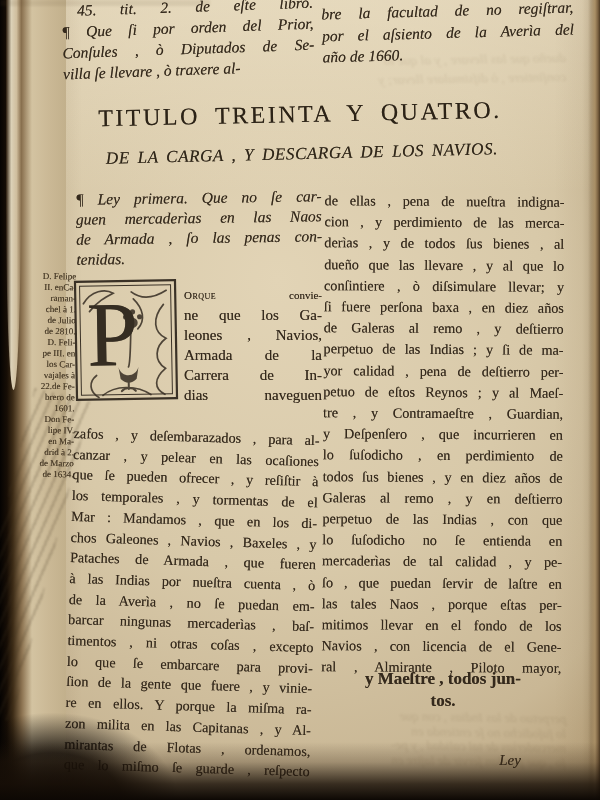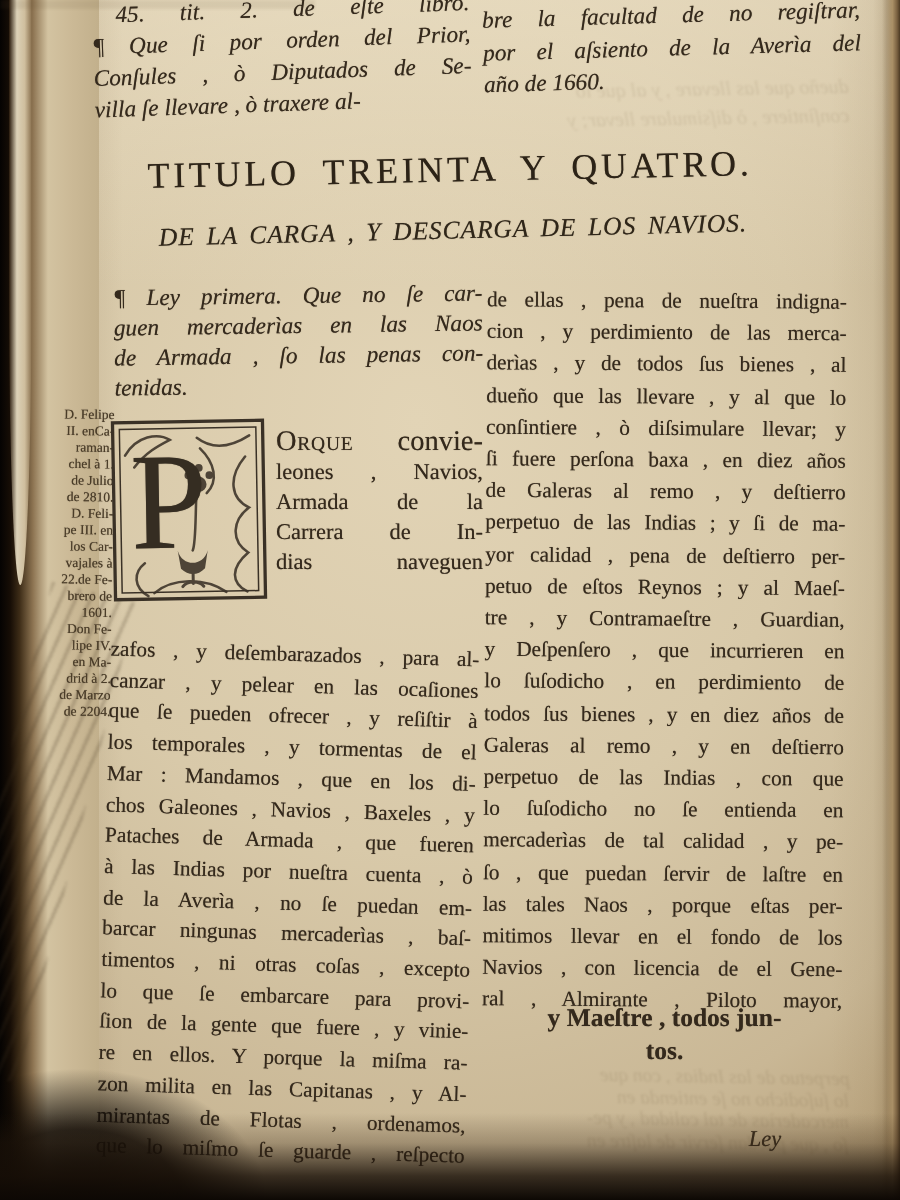--- a/index.html
+++ b/index.html
@@ -38,21 +38,21 @@
   .center .tline{text-align:center;}
   #top-left{left:62px;top:-4px;width:252px;font-style:italic;font-size:15.5px;line-height:21px;transform:rotate(-2deg);}
   #top-left .tline:first-child{padding-left:16px;box-sizing:border-box;}
   #top-right{left:322px;top:0px;width:252px;font-style:italic;font-size:15.5px;line-height:21.5px;transform:rotate(-1.6deg);}
   #title{left:30px;top:101px;width:540px;text-align:center;font-size:24px;letter-spacing:2.5px;word-spacing:7px;
          color:#2c2317;transform:rotate(-1.2deg);}
   #subtitle{left:28px;top:144px;width:548px;text-align:center;font-style:italic;font-size:17px;letter-spacing:.6px;
          word-spacing:3px;color:#2f2619;transform:rotate(-1.4deg);}
   #law-heading{left:76px;top:188px;width:246px;font-style:italic;font-size:15.5px;line-height:20px;transform:rotate(-.8deg);}
   #margin-notes{left:21px;top:271px;width:54px;font-size:9px;line-height:11px;color:#4a3c28;transform:rotate(.8deg);}
-  #beside{left:184px;top:285px;width:138px;font-size:19px;line-height:20px;}
+  #beside{left:184px;top:285px;width:138px;font-size:11px;line-height:20px;}
   #beside .smallcaps{font-variant:small-caps;letter-spacing:.5px;}
   #left-body{left:74px;top:423px;width:246px;font-size:14.2px;line-height:20.7px;transform:rotate(1.7deg);transform-origin:0 0;}
   #right-col{left:323px;top:191px;width:240px;font-size:14.2px;line-height:21.2px;transform:rotate(.4deg);}
   #closing{left:323px;top:668px;width:240px;font-size:17px;line-height:21.5px;font-weight:bold;}
   #catchword{left:478px;top:752px;width:64px;font-style:italic;font-size:15px;text-align:center;color:#3a2e1f;}
   
   #dropcap{left:74px;top:279px;width:104px;height:122px;transform:rotate(-1deg);}
   #dropcap svg{display:block;}
   
   .ghost{position:absolute;color:#6e5a3c;font-style:italic;filter:blur(.8px);pointer-events:none;}
@@ -111,21 +111,21 @@
       <div class="tline">los Car-</div>
       <div class="tline">vajales à</div>
       <div class="tline">22.de Fe-</div>
       <div class="tline">brero de</div>
       <div class="tline">1601.</div>
       <div class="tline">Don Fe-</div>
       <div class="tline">lipe IV.</div>
       <div class="tline">en Ma-</div>
       <div class="tline">drid à 2.</div>
       <div class="tline">de Marzo</div>
-      <div class="tline">de 2204.</div>
+      <div class="tline">de 1634.</div>
     </div>
 
   <div class="blk" id="dropcap">
     <svg width="104" height="122" viewBox="0 0 104 122">
       <rect x="2" y="2" width="100" height="118" fill="none" stroke="#3a3126" stroke-width="2.2"></rect>
       <rect x="6.5" y="6.5" width="91" height="109" fill="none" stroke="#3a3126" stroke-width="1"></rect>
       <g stroke="#3b3227" stroke-width="1.7" fill="none" stroke-linecap="round" opacity=".88">
         <path d="M10,24 C18,11 32,9 40,14 C32,18 24,22 16,32"></path>
         <path d="M58,13 C68,21 80,20 93,12"></path>
         <path d="M90,26 C78,40 80,54 92,60 C81,68 79,82 91,90 C79,100 79,110 90,116"></path>
@@ -141,20 +141,21 @@
         <path d="M54,101 L54,110 M47,112 C50,108 58,108 61,112" stroke-width="2"></path>
       </g>
       <text x="13" y="86" font-size="92" font-family="Liberation Serif, DejaVu Serif, serif" fill="#352d22">P</text>
     </svg>
   </div>
 
   <div class="blk jl" id="beside">
     <div class="tline"><span class="smallcaps">Orque</span><span> convie-</span></div>
   </div>
   <div class="blk jl" id="beside-rest" style="left:184px;top:305px;width:138px;font-size:15px;line-height:20px;">
+      <div class="tline">ne que los Ga-</div>
       <div class="tline">leones , Navios,</div>
       <div class="tline">Armada de la</div>
       <div class="tline">Carrera de In-</div>
       <div class="tline">dias naveguen</div>
     </div>
 
   <div class="blk jl" id="left-body">
       <div class="tline">zafos , y deſembarazados , para al-</div>
       <div class="tline">canzar , y pelear en las ocaſiones</div>
       <div class="tline">que ſe pueden ofrecer , y reſiſtir à</div>

